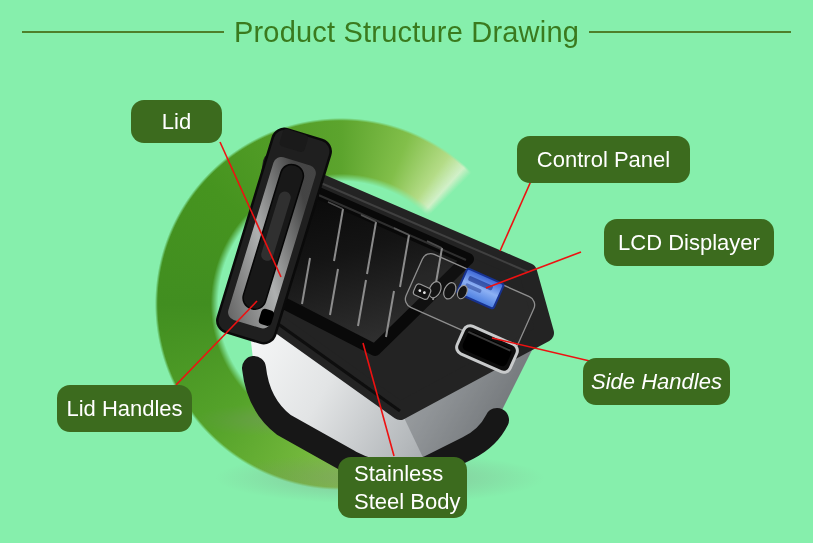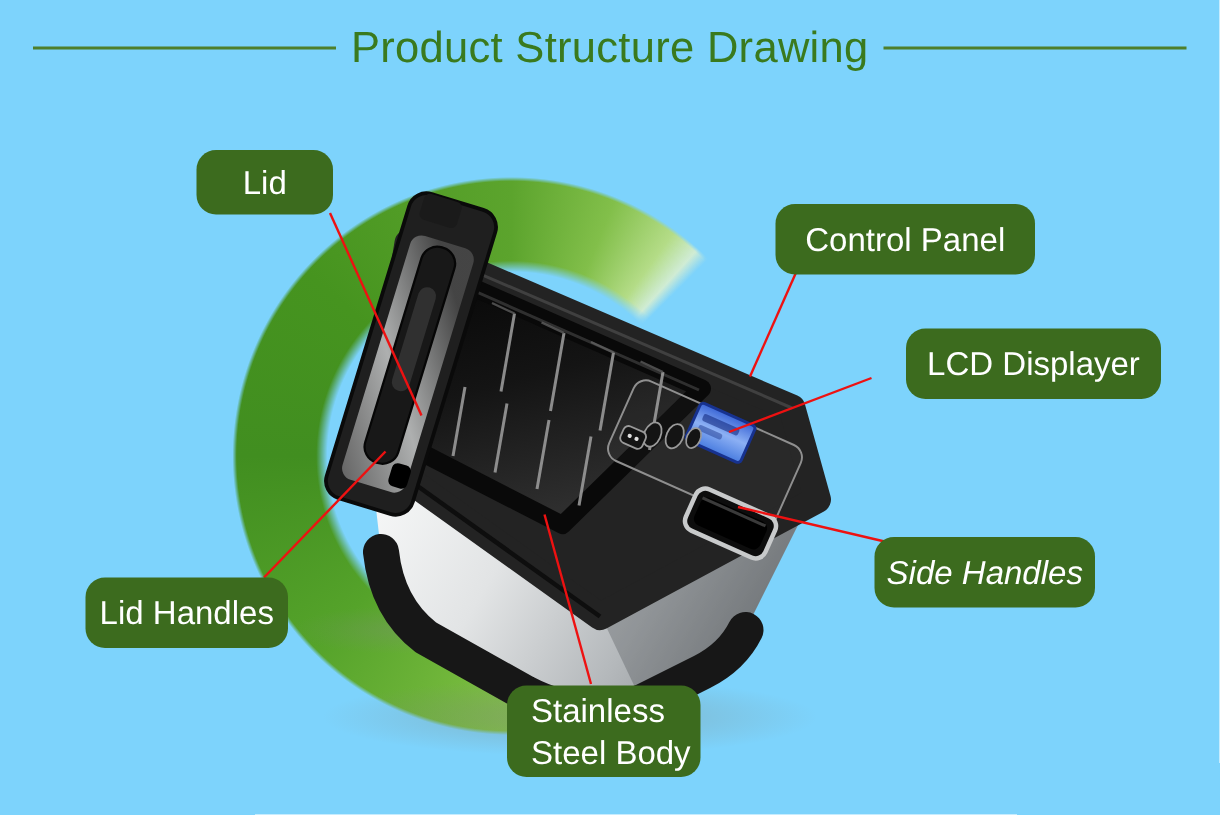--- a/index.html
+++ b/index.html
@@ -1,18 +1,18 @@
 <!DOCTYPE html>
 <html><head>
 <meta charset="utf-8">
 <style>
   html,body { margin:0; padding:0; background:#ffffff; }
   #stage {
     position:relative; width:813px; height:543px; overflow:hidden;
-    background:#7dd3fc; font-family:"Liberation Sans", sans-serif;
+    background:#86efac; font-family:"Liberation Sans", sans-serif;
   }
 
   
   #title-row {
     position:absolute; left:22px; right:22px; top:14px; height:36px;
     display:flex; align-items:center; gap:10px;
   }
   .title-rule { flex:1; height:2px; background:#4e7f2b; }
   #page-title {
     margin:0; font-size:29px; font-weight:400; color:#3a7a1e;

